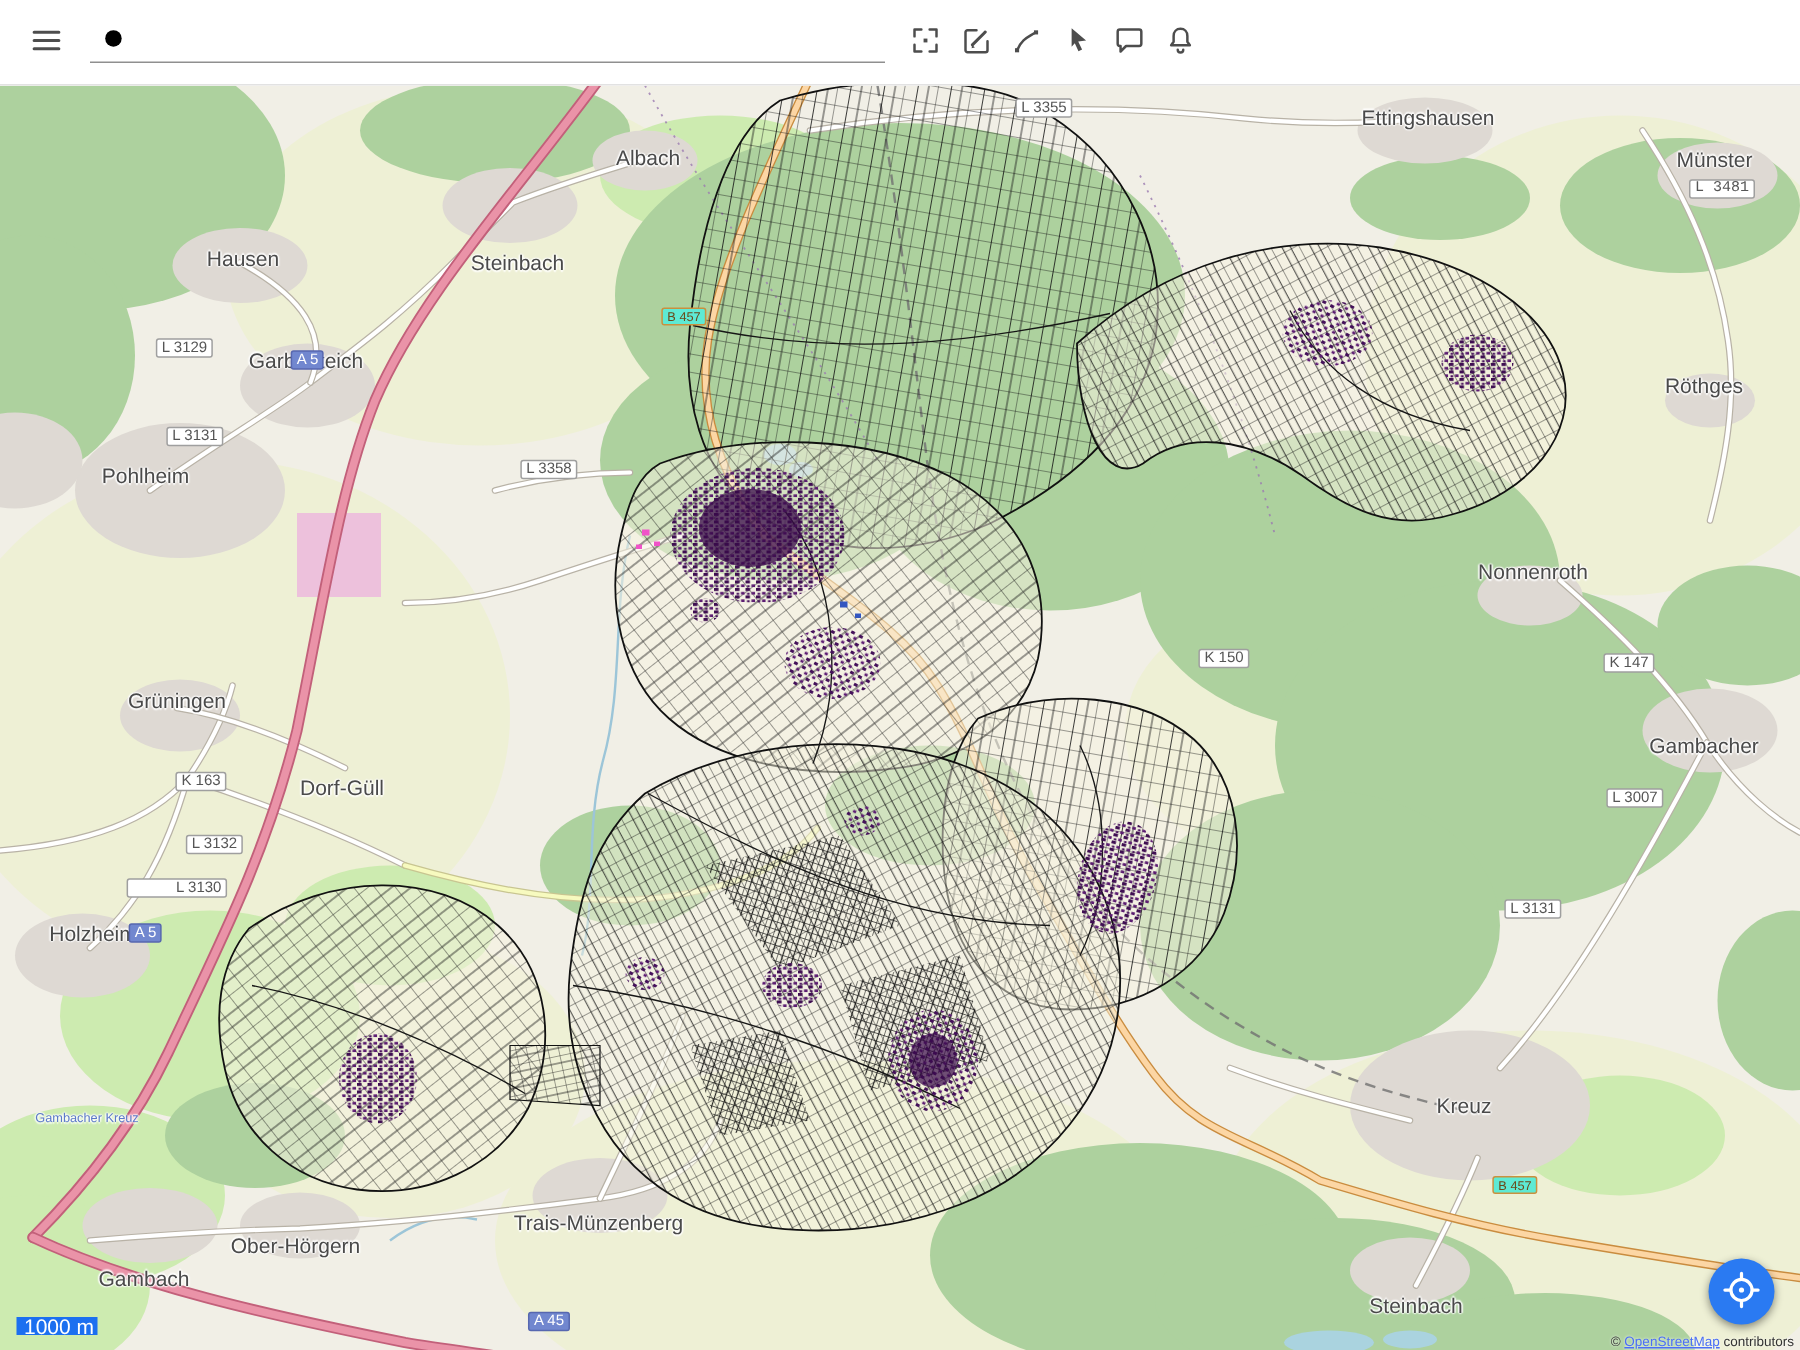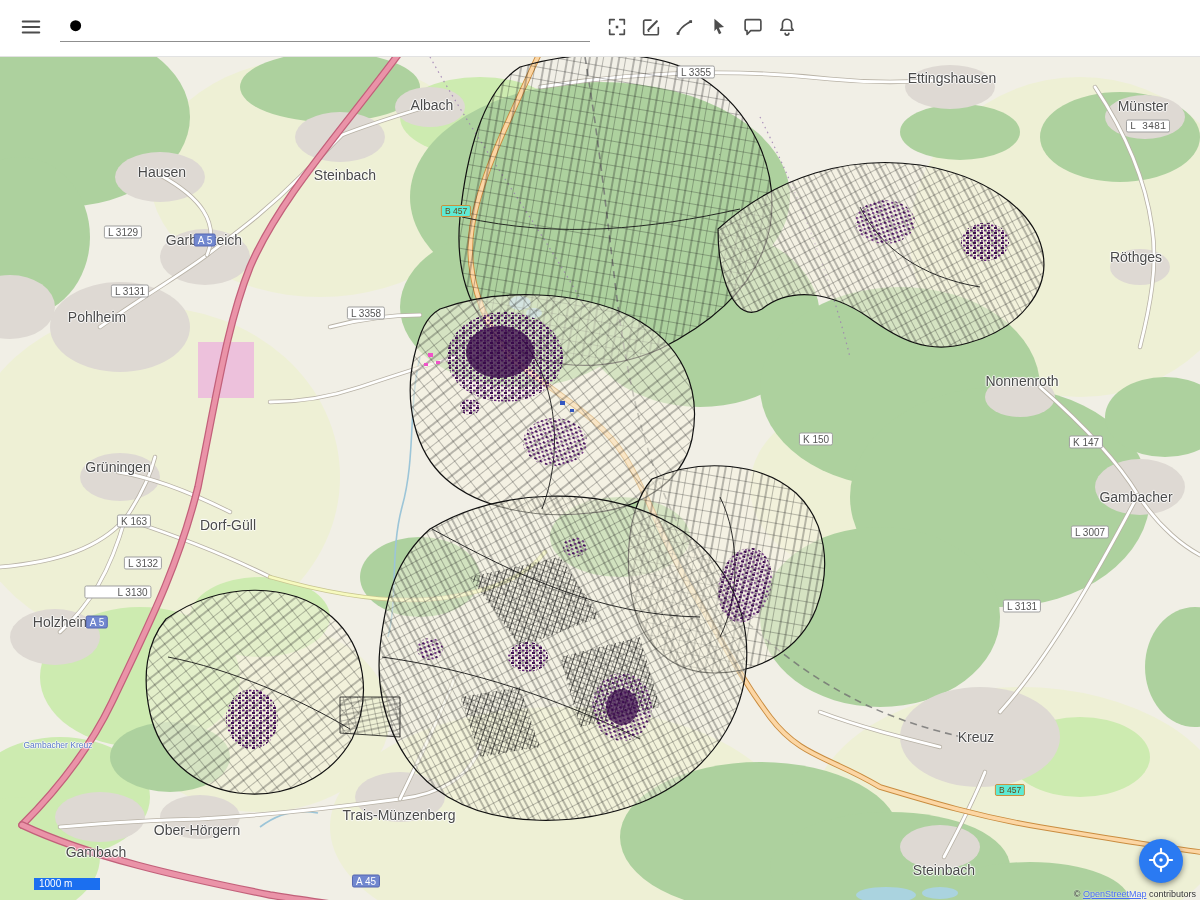--- a/index.html
+++ b/index.html
@@ -20,21 +20,21 @@
   .map{position:relative;width:1200px;height:843px;overflow:hidden;background:#f1efe6;}
   .map svg.basemap{position:absolute;left:0;top:0;}
   .label-layer{position:absolute;left:0;top:0;width:1200px;height:843px;pointer-events:none;z-index:10;}
   .lbl{position:absolute;transform:translate(-50%,-50%);white-space:nowrap;font-family:"Liberation Sans",sans-serif;}
   .lbl.place{font-size:14px;color:#4a4a4a;text-shadow:-1px 0 1px #fff,1px 0 1px #fff,0 -1px 1px #fff,0 1px 1px #fff;}
   .lbl.junction{font-size:8.5px;color:#5b79c9;text-shadow:-1px 0 1px #fff,1px 0 1px #fff,0 -1px 1px #fff,0 1px 1px #fff;}
   .lbl.ref-white{font-size:10px;background:#fff;border:1px solid #9f9f9f;color:#555;padding:0 3px;border-radius:2px;}
   .lbl.ref-blue{font-size:10px;background:#7187cf;border:1px solid #5767b0;color:#fff;padding:0 3px;border-radius:2px;text-align:center;}
   .lbl.ref-orange{font-size:8.5px;background:#5eead4;border:1px solid #c9913f;color:#6a4a1a;padding:0 3px;border-radius:2px;}
 
-  .scalebar{position:absolute;left:34px;bottom:10px;width:66px;height:12px;background:#1b6ff0;color:#fff;font-size:10px;line-height:12px;padding-left:5px;box-sizing:border-box;z-index:12;}
+  .scalebar{position:absolute;left:11px;bottom:10px;width:54px;height:12px;background:#1b6ff0;color:#fff;font-size:14px;line-height:12px;padding-left:5px;box-sizing:border-box;z-index:12;}
   .fab{position:absolute;right:17px;bottom:17px;width:44px;height:44px;border-radius:50%;background:#2a7af2;border:none;box-shadow:0 2px 6px rgba(0,0,0,.45);display:flex;align-items:center;justify-content:center;cursor:pointer;z-index:12;}
   .attribution{position:absolute;right:4px;bottom:1px;font-size:9px;color:#333;z-index:12;text-shadow:0 0 2px #fff;}
   .attribution a{color:#4b6ef5;text-decoration:underline;cursor:pointer;}
 </style>
 </head>
 <body>
 
 <div class="topbar">
   <button class="iconbtn menu-btn">
     <span>

